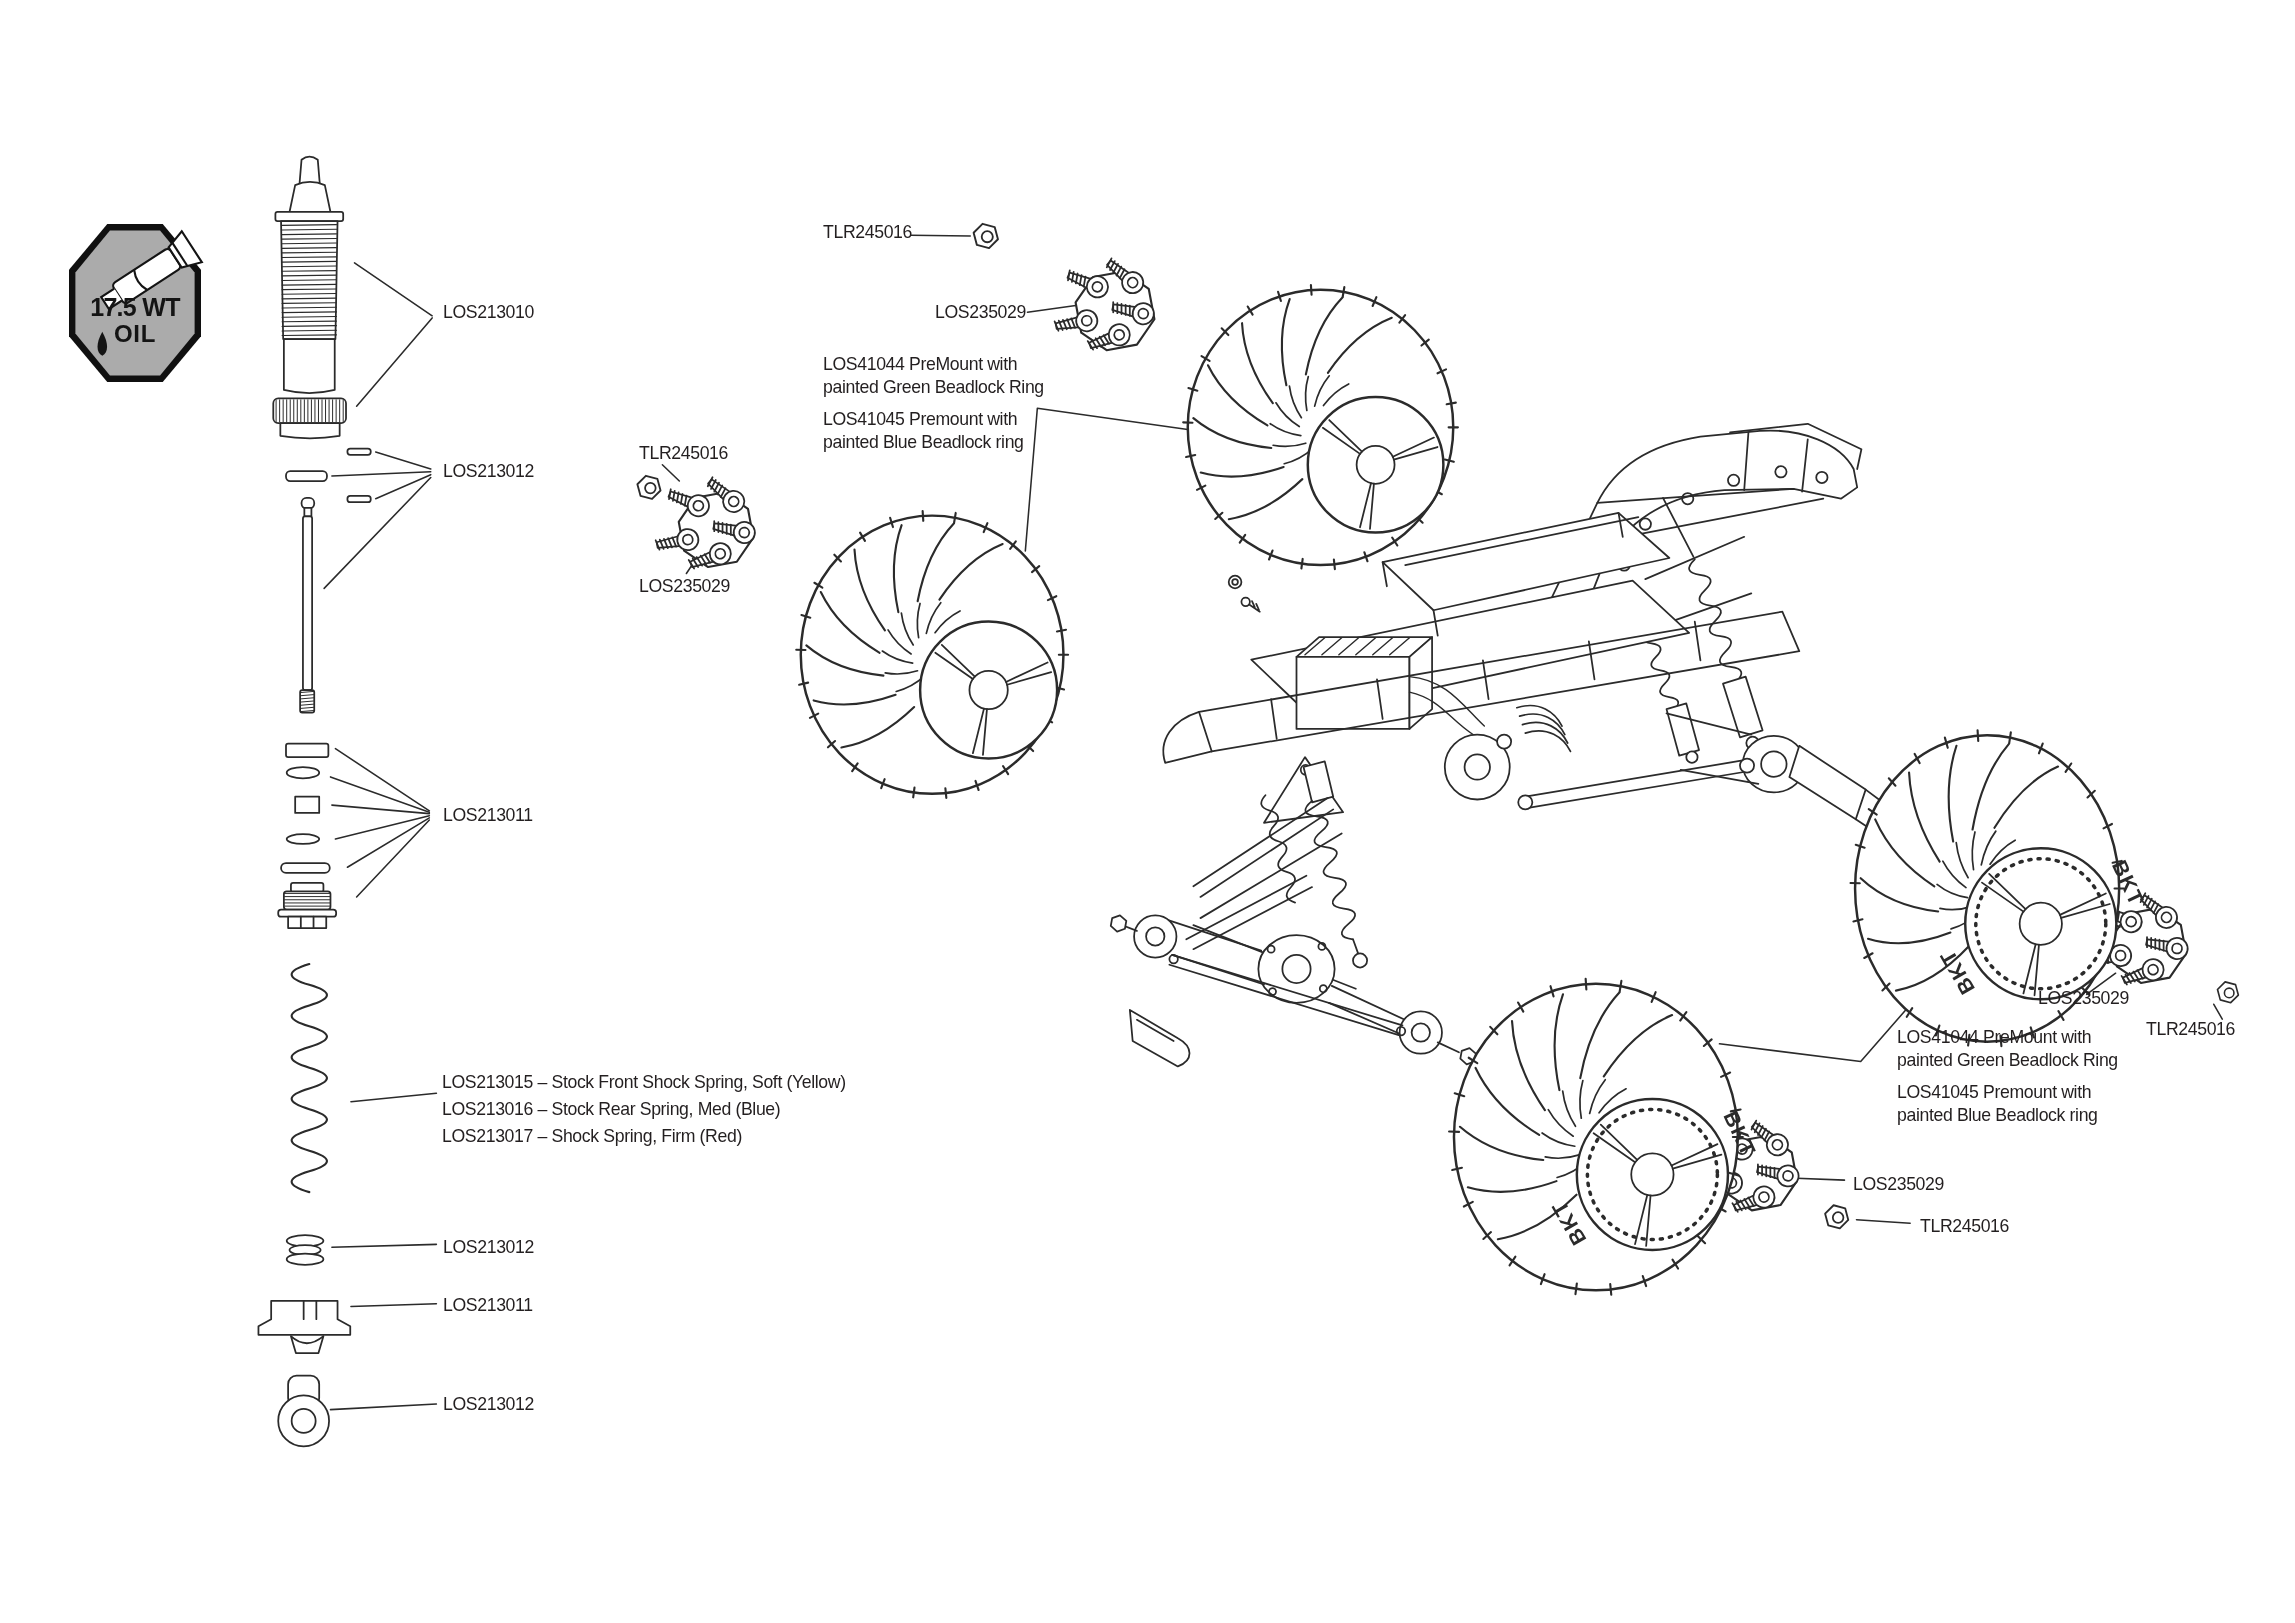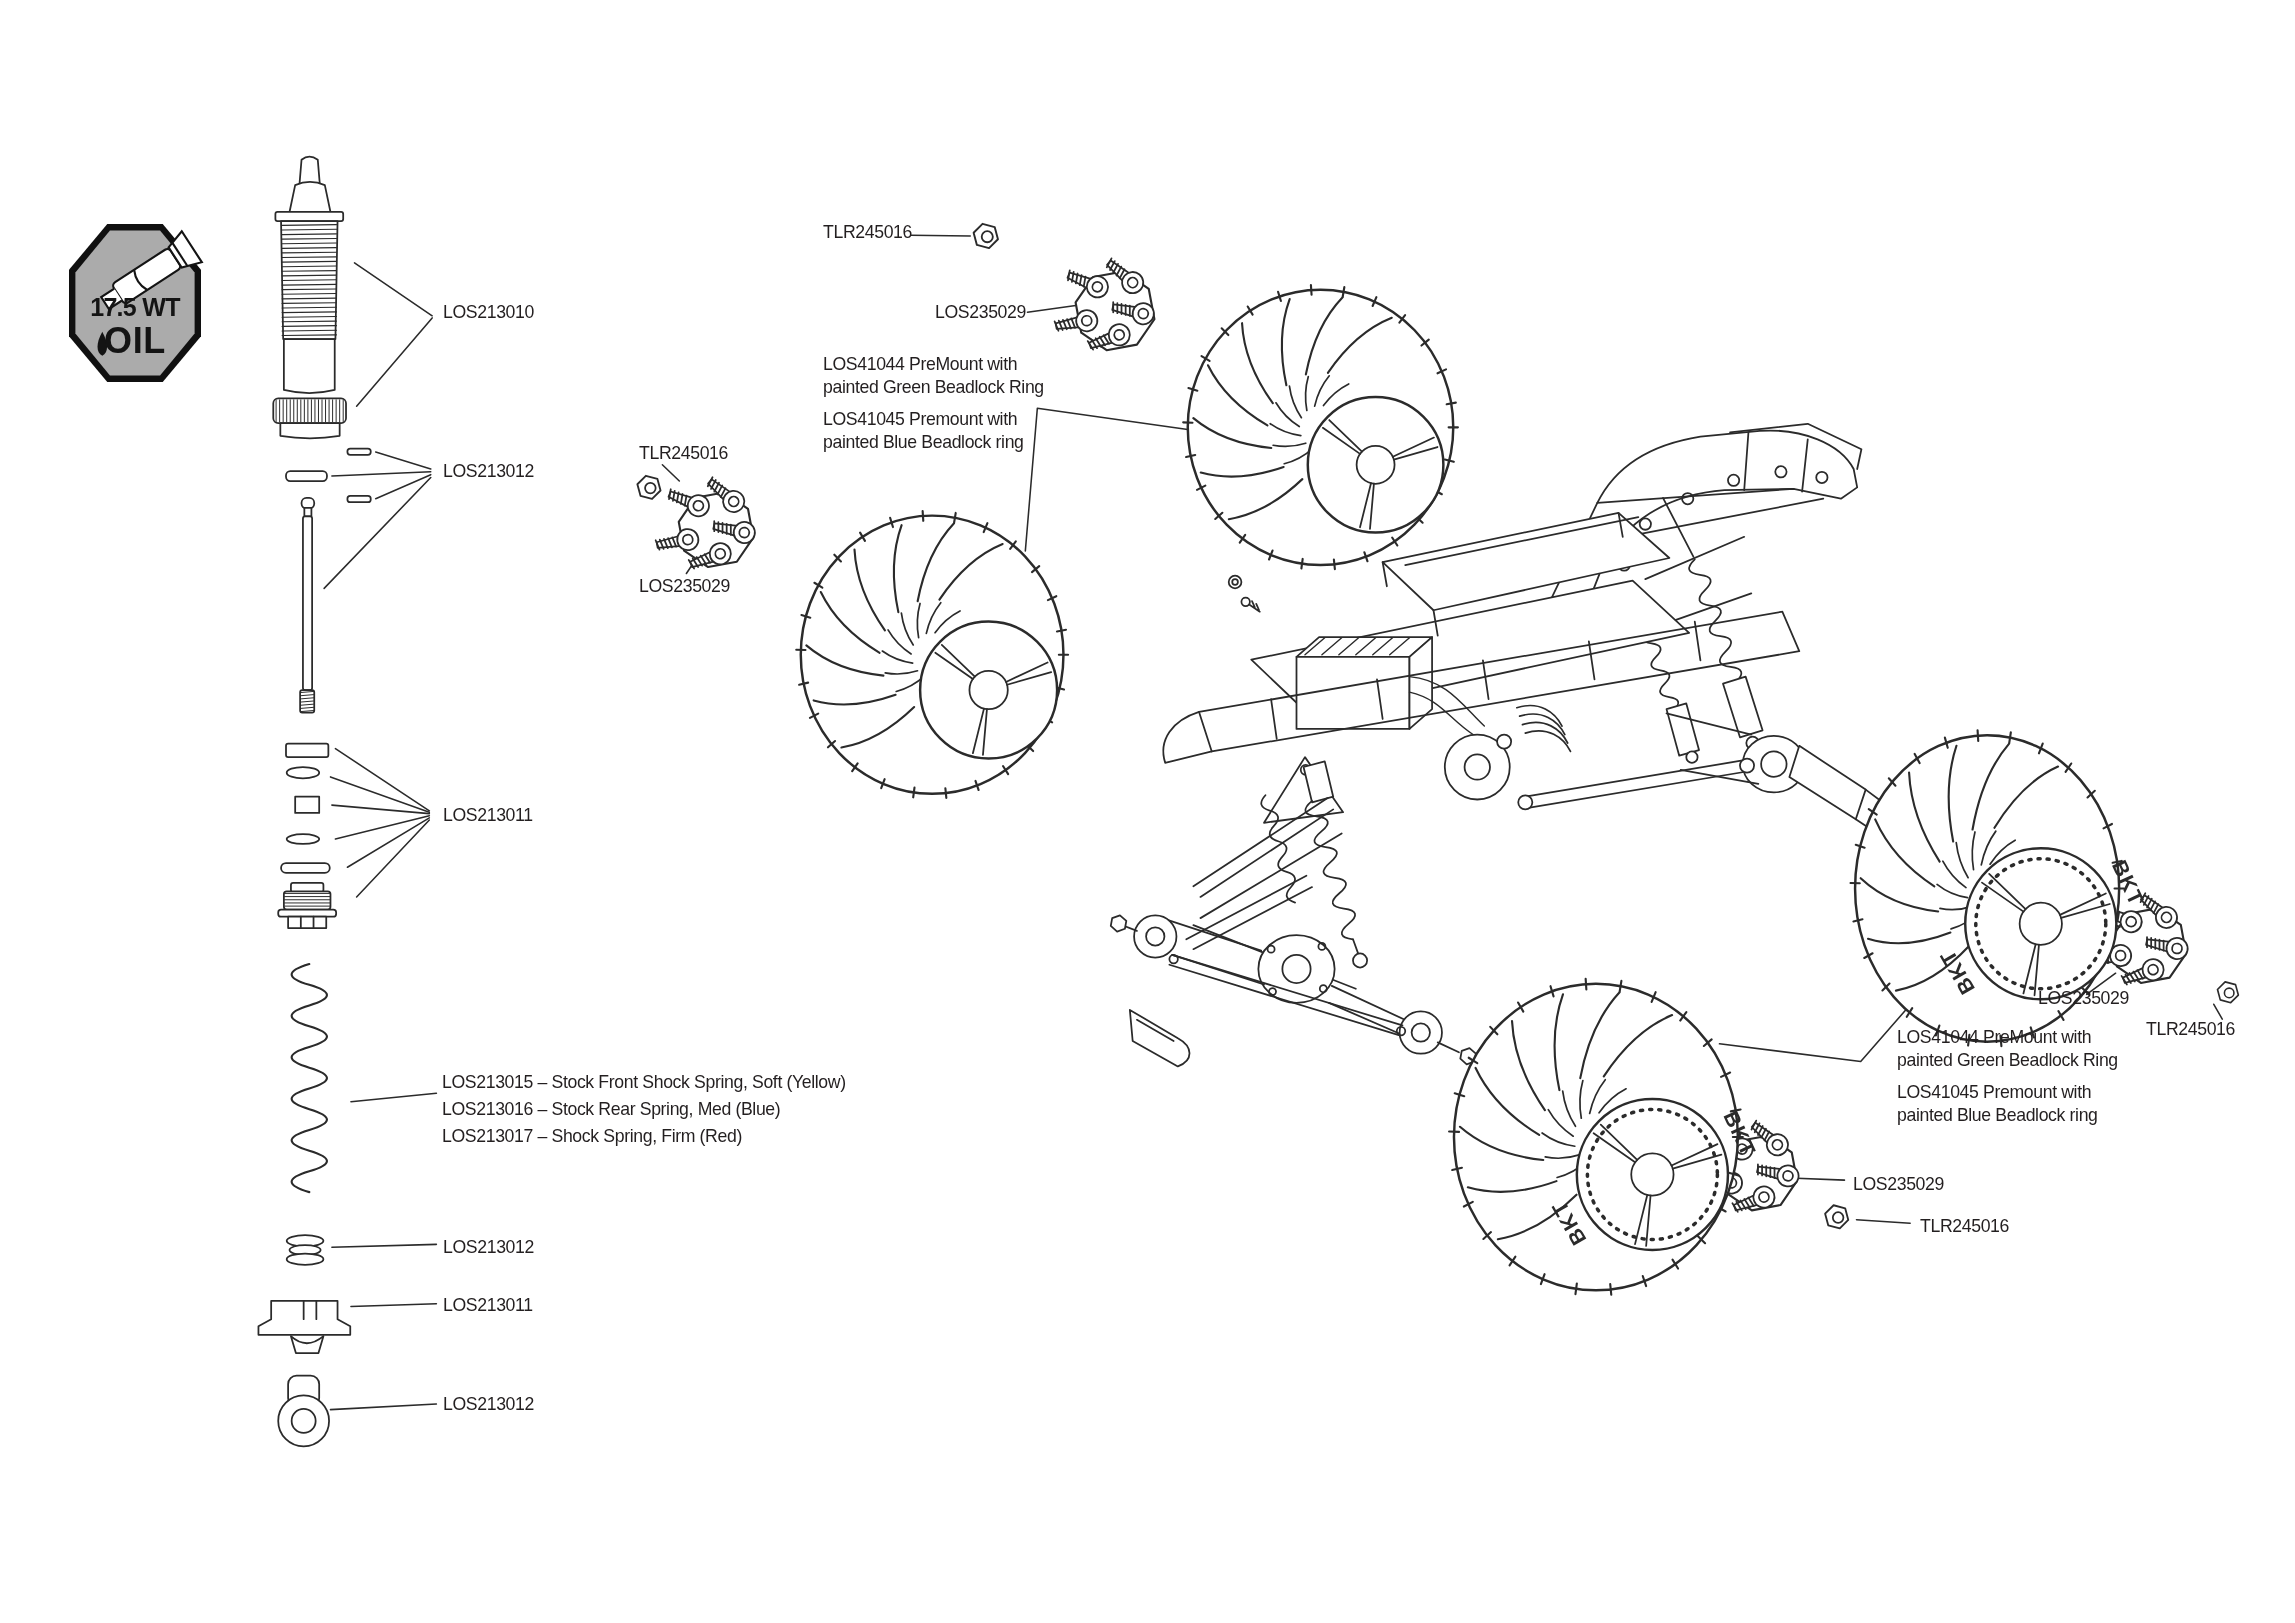--- a/index.html
+++ b/index.html
@@ -15,21 +15,21 @@
         color:#231f20;transform:scaleX(.93);transform-origin:0 0;white-space:nowrap;}
   
   #badge{position:absolute;left:69px;top:224px;width:132px;height:158px;}
   .oct{position:absolute;inset:0;
        clip-path:polygon(29% 0,71% 0,100% 29%,100% 71%,71% 100%,29% 100%,0 71%,0 29%);}
   .oct.outer{background:#101010;}
   .oct.inner{inset:6.4px;background:#ababab;}
   #badge .bw{position:absolute;left:0;width:100%;text-align:center;font-weight:bold;
              color:#141414;letter-spacing:-0.7px;}
   #badge .w1{top:69px;font-size:25px;}
-  #badge .w2{top:96px;font-size:36px;letter-spacing:0.7px;}
+  #badge .w2{top:96px;font-size:24px;letter-spacing:0.7px;}
 </style>
 </head>
 <body>
 
 <div id="canvas">
 
 <svg id="art" width="2295" height="1623" viewBox="0 0 3250 2298">
   <g id="static-art" stroke="#2b2b2b" stroke-width="2.5" fill="none" stroke-linecap="round" stroke-linejoin="round">
 
     <g>

